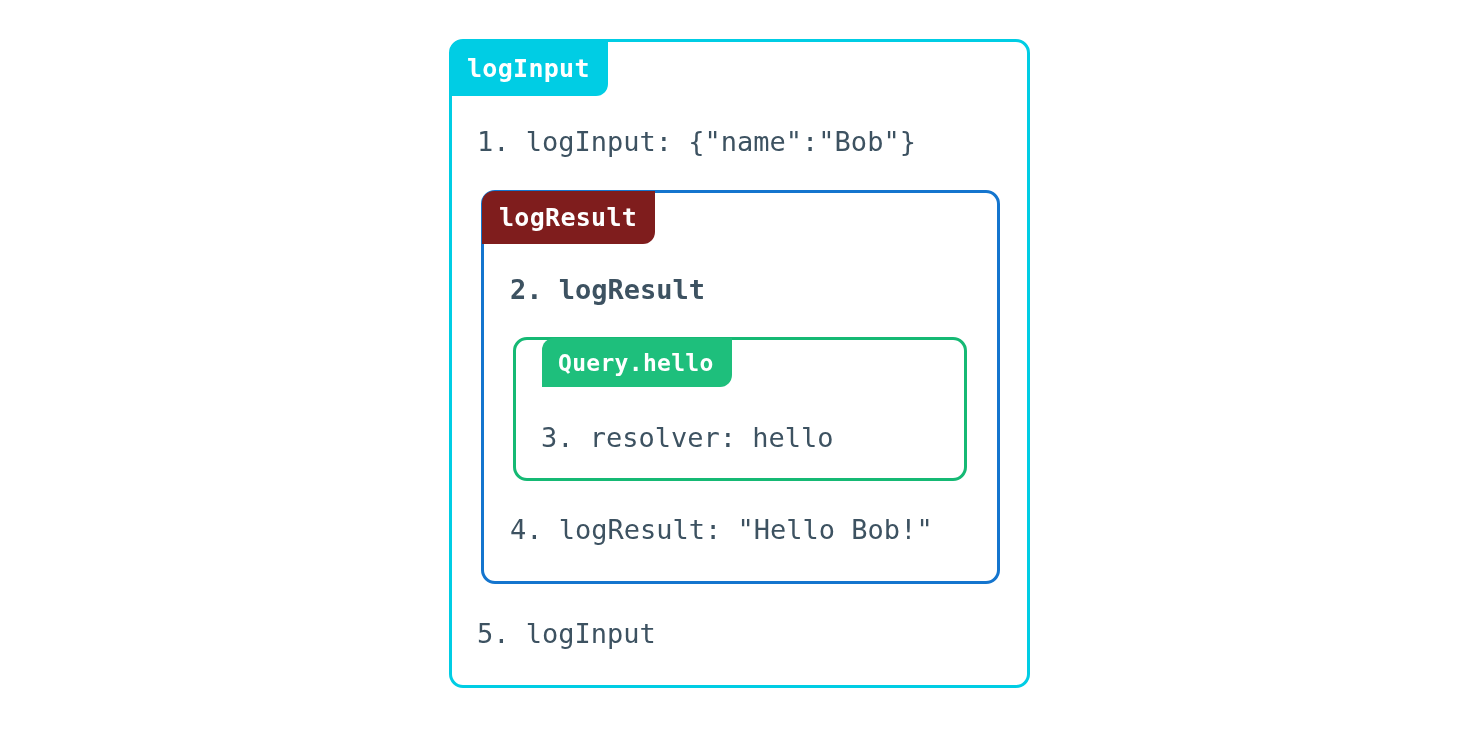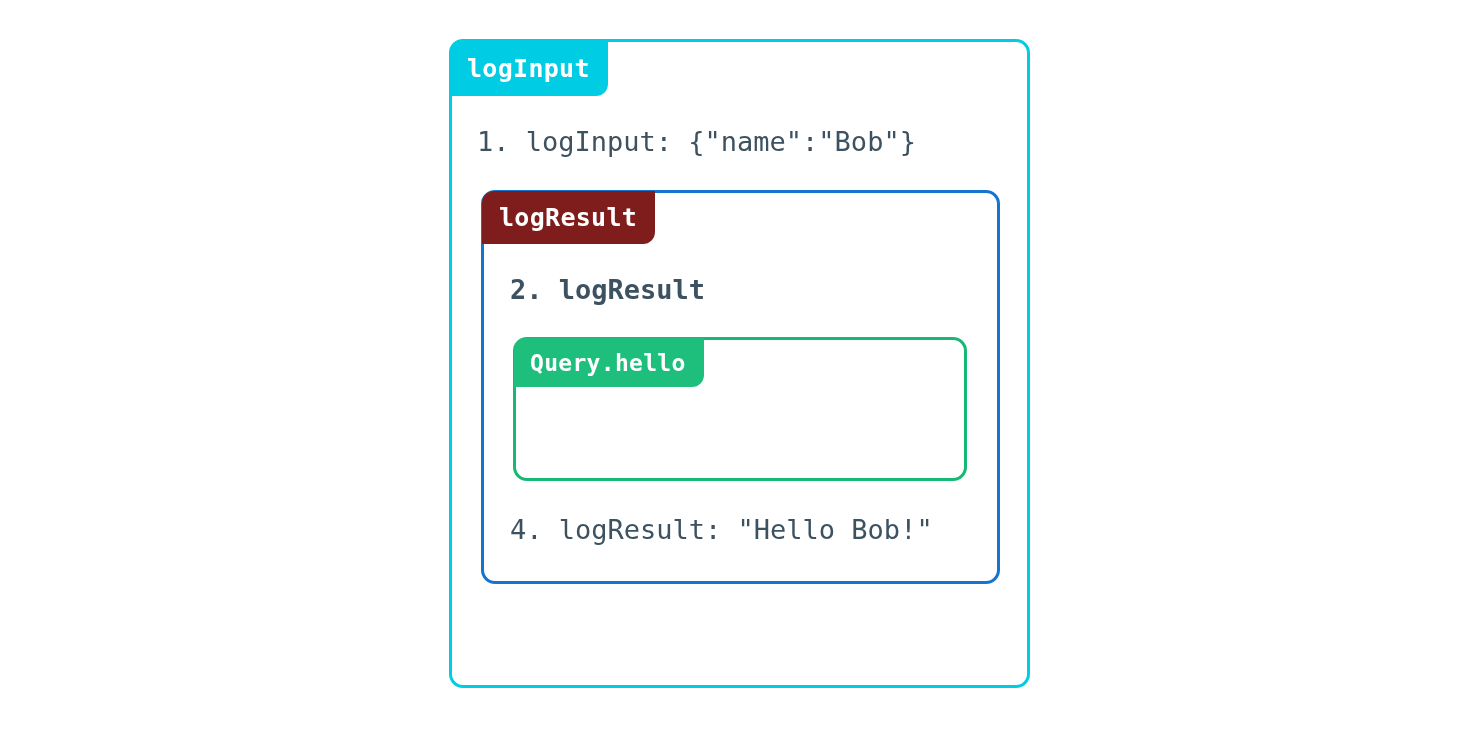--- a/index.html
+++ b/index.html
@@ -91,20 +91,21 @@
     width: 454px;
     height: 144px;
     border-width: 3px;
     border-color: #15b974;
   }
   #box-queryhello > .badge {
     height: 49px;
     padding: 0 18px 0 16px;
     background: #1ebf7c;
     font-size: 23px;
+    margin-left: 28px;
   }
 
   
   #line-1 { left: 477px; top: 126px; font-size: 27px; }
   #line-2 { left: 510px; top: 274px; font-size: 27px; font-weight: bold; }
   #line-3 { left: 541px; top: 422px; font-size: 27px; }
   #line-4 { left: 510px; top: 514px; font-size: 27px; }
   #line-5 { left: 477px; top: 618px; font-size: 27px; }
 </style>
 </head>
@@ -121,17 +122,19 @@
   </div>
 
   <div class="trace-box" id="box-queryhello">
     <div class="badge">Query.hello</div>
   </div>
 
   <div class="trace-line" id="line-1">1. logInput: {"name":"Bob"}</div>
 
   <div class="trace-line" id="line-2">2. logResult</div>
 
+  <div class="trace-line" id="line-3">3. resolver: hello</div>
 
   <div class="trace-line" id="line-4">4. logResult: "Hello Bob!"</div>
 
+  <div class="trace-line" id="line-5">5. logInput</div>
 
 </div>
 
 </body></html>

